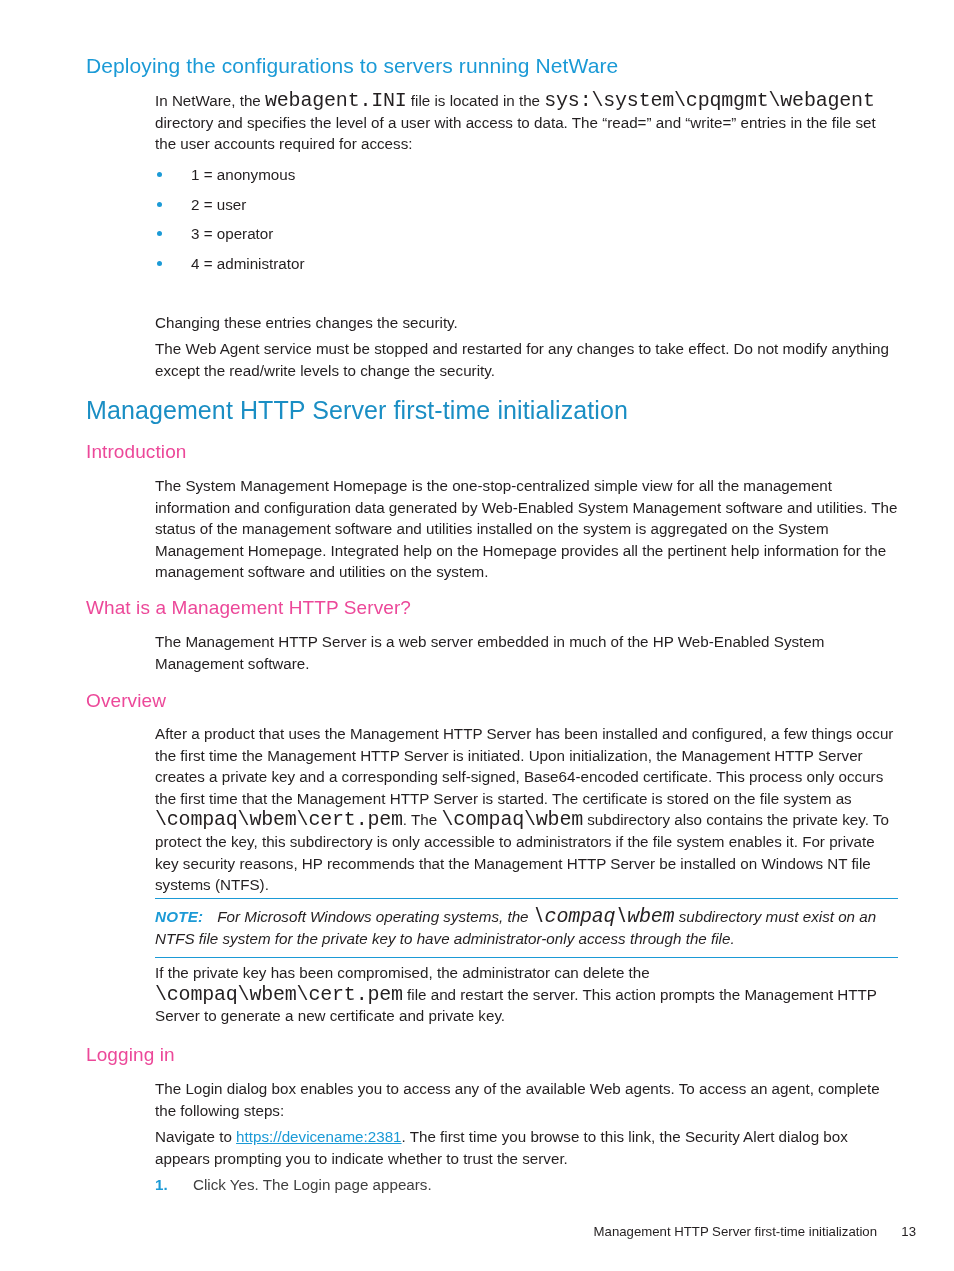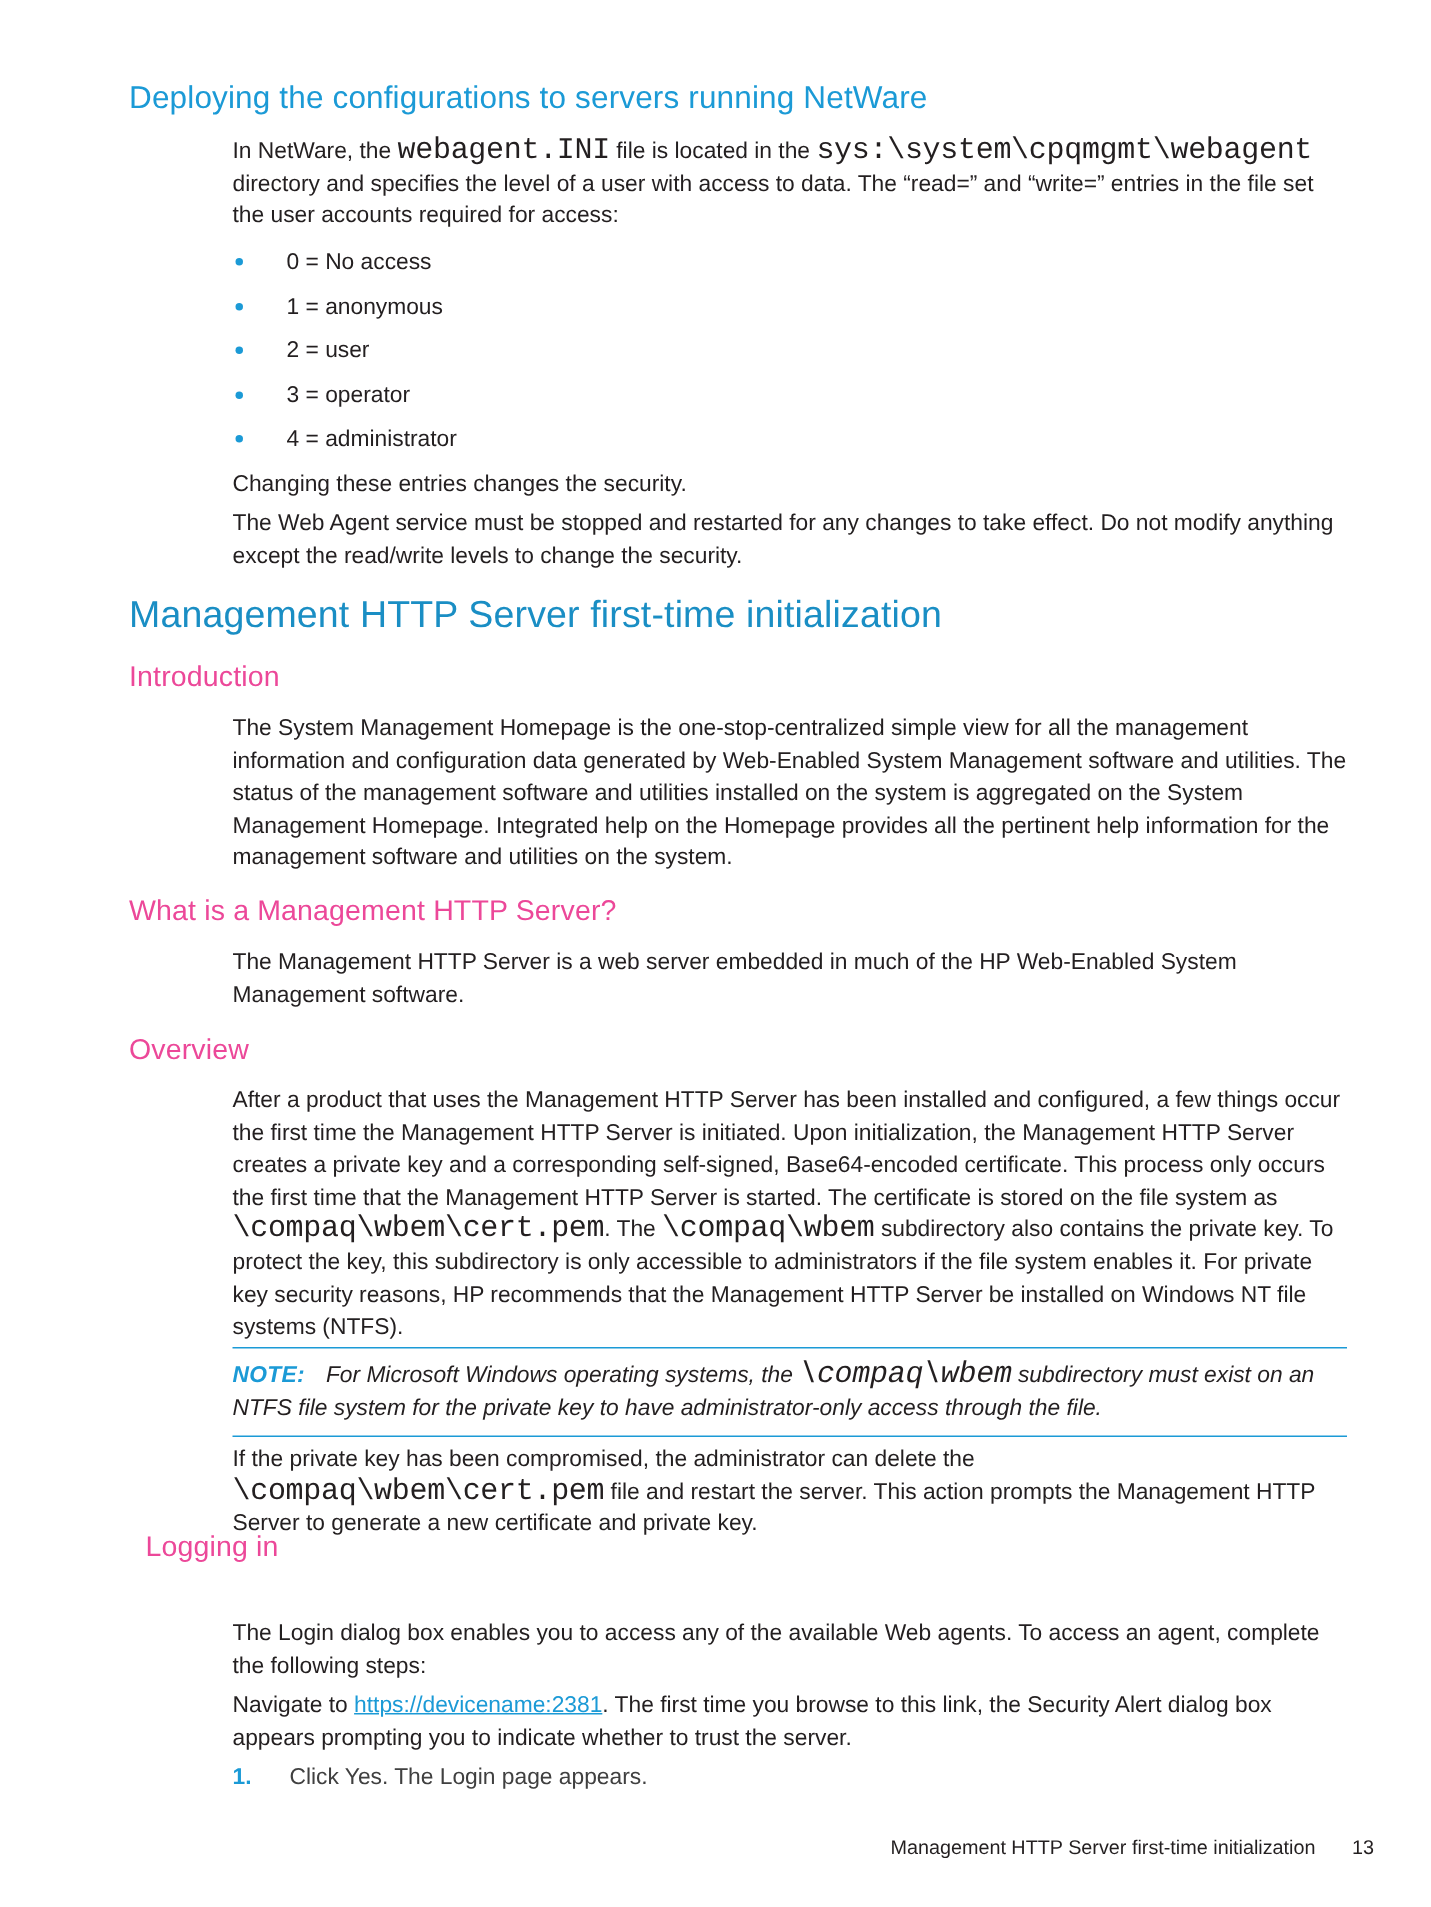--- a/index.html
+++ b/index.html
@@ -176,24 +176,20 @@
 
 <div class="page">
 
   <div class="h2" style="top:54px;">Deploying the configurations to servers running NetWare</div>
 
   <div class="para" style="top:90px; width:745px;"><span>In NetWare, the </span><span class="mono">webagent.INI</span><span> file is located in the </span><span class="mono">sys:\system\cpqmgmt\webagent</span><span> directory and specifies the level of a user with access to data. The “read=” and “write=” entries in the file set the user accounts required for access:</span></div>
 
   <div class="bullet-list" style="top:164px;">
     <div class="bullet-item">
       <span class="bullet-dot"></span>
-      <span class="bullet-text">0 = No access</span>
-    </div>
-    <div class="bullet-item">
-      <span class="bullet-dot"></span>
       <span class="bullet-text">1 = anonymous</span>
     </div>
     <div class="bullet-item">
       <span class="bullet-dot"></span>
       <span class="bullet-text">2 = user</span>
     </div>
     <div class="bullet-item">
       <span class="bullet-dot"></span>
       <span class="bullet-text">3 = operator</span>
     </div>
@@ -222,21 +218,21 @@
   <div class="para" style="top:723px;"><span>After a product that uses the Management HTTP Server has been installed and configured, a few things occur the first time the Management HTTP Server is initiated. Upon initialization, the Management HTTP Server creates a private key and a corresponding self-signed, Base64-encoded certificate. This process only occurs the first time that the Management HTTP Server is started. The certificate is stored on the file system as </span><span class="mono">\compaq\wbem\cert.pem</span><span>. The </span><span class="mono">\compaq\wbem</span><span> subdirectory also contains the private key. To protect the key, this subdirectory is only accessible to administrators if the file system enables it. For private key security reasons, HP recommends that the Management HTTP Server be installed on Windows NT file systems (NTFS).</span></div>
 
   <div class="note-block" style="top:898px;font-style:italic;">
     <div class="note-rule"></div>
     <div class="note-body"><span class="note-label">NOTE:</span><span class="note-gap"></span><span>For Microsoft Windows operating systems, the </span><span class="mono">\compaq\wbem</span><span> subdirectory must exist on an NTFS file system for the private key to have administrator-only access through the file.</span></div>
     <div class="note-rule"></div>
   </div>
 
   <div class="para" style="top:962px;"><span>If the private key has been compromised, the administrator can delete the </span><span class="mono">\compaq\wbem\</span><span class="mono">cert.pem</span><span> file and restart the server. This action prompts the Management HTTP Server to generate a new certificate and private key.</span></div>
 
-  <div class="h3" style="top:1021px;margin-left:11px;">Logging in</div>
+  <div class="h3" style="top:1044px;">Logging in</div>
 
   <div class="para" style="top:1078px;">The Login dialog box enables you to access any of the available Web agents. To access an agent, complete the following steps:</div>
 
   <div class="para" style="top:1126px;"><span>Navigate to </span><a class="doclink" href="#">https://devicename:2381</a><span>. The first time you browse to this link, the Security Alert dialog box appears prompting you to indicate whether to trust the server.</span></div>
 
   <div class="num-item" style="top:1174px;">
     <span class="num-marker">1.</span>
     <span class="num-text">Click Yes. The Login page appears.</span>
   </div>
 

